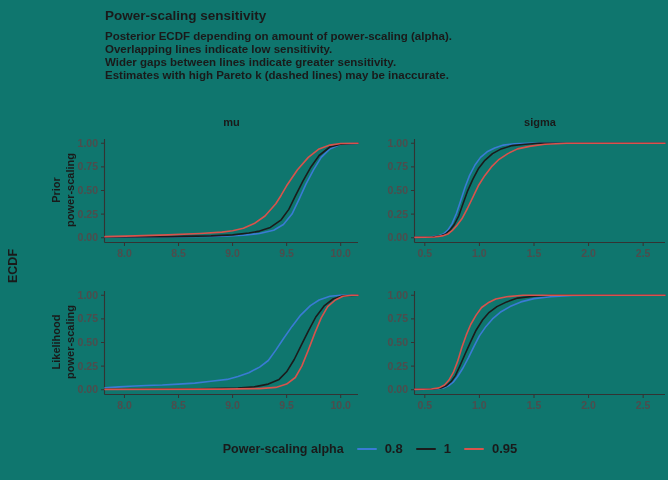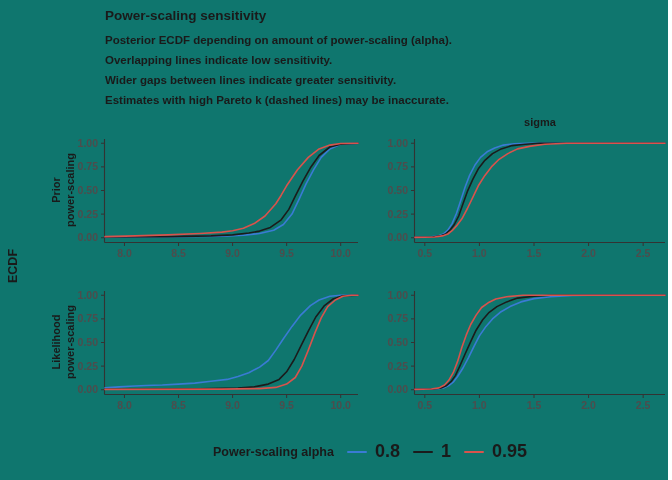--- a/index.html
+++ b/index.html
@@ -1,46 +1,47 @@
 <!DOCTYPE html>
 <html><head>
 <meta charset="utf-8">
 <style>
   html,body{margin:0;padding:0;background:#fff;}
   .canvas{position:relative;width:668px;height:480px;background:#0f766e;overflow:hidden;
           font-family:"Liberation Sans","DejaVu Sans",sans-serif;color:#1a1a1a;font-weight:bold;}
   .title{position:absolute;left:105px;top:8px;font-size:13.5px;color:#1a1a1a;}
-  .subtitle{position:absolute;left:105px;top:30px;font-size:11.5px;line-height:20px;
+  .subtitle{position:absolute;left:105px;top:30px;font-size:11.5px;line-height:13px;
             color:#1a1a1a;white-space:pre-line;}
   .strip-col{position:absolute;top:116px;font-size:11px;text-align:center;color:#1a1a1a;}
   .strip-col.mu{left:105px;width:253px;}
   .strip-col.sigma{left:415px;width:250px;text-align:center;}
   .strip-row{position:absolute;font-size:11px;line-height:13.5px;text-align:center;
              color:#1a1a1a;white-space:pre-line;transform:translate(-50%,-50%) rotate(-90deg);}
   .strip-row.r1{left:63px;top:190px;}
   .strip-row.r2{left:63px;top:342px;}
   .ylab{position:absolute;left:13px;top:266px;font-size:12.5px;color:#1a1a1a;
         transform:translate(-50%,-50%) rotate(-90deg);}
   svg.plot{position:absolute;left:0;top:0;}
   .legend{position:absolute;left:68px;top:441px;width:604px;display:flex;
           align-items:center;justify-content:center;gap:13px;font-size:12.5px;color:#1a1a1a;}
   .legend-item{display:flex;align-items:center;gap:8px;}
   .legend-key{display:inline-block;width:20px;height:2px;border-radius:1px;}
-  .legend-label{font-size:18px;}
+  .legend-label{font-size:13px;}
 </style>
 </head>
 <body>
 
 <div class="canvas">
   <div class="title">Power-scaling sensitivity</div>
   <div class="subtitle">Posterior ECDF depending on amount of power-scaling (alpha).
 Overlapping lines indicate low sensitivity.
 Wider gaps between lines indicate greater sensitivity.
 Estimates with high Pareto k (dashed lines) may be inaccurate.</div>
 
+  <div class="strip-col mu">mu</div>
   <div class="strip-col sigma">sigma</div>
   <div class="strip-row r1">Prior
 power-scaling</div>
   <div class="strip-row r2">Likelihood
 power-scaling</div>
   <div class="ylab">ECDF</div>
 
   <svg id="plot-svg" class="plot" width="672" height="480">
       <line x1="104.5" y1="139" x2="104.5" y2="242.5" stroke="#333333" stroke-width="1.1"></line>
       <line x1="104.5" y1="242.5" x2="358" y2="242.5" stroke="#333333" stroke-width="1.1"></line>

